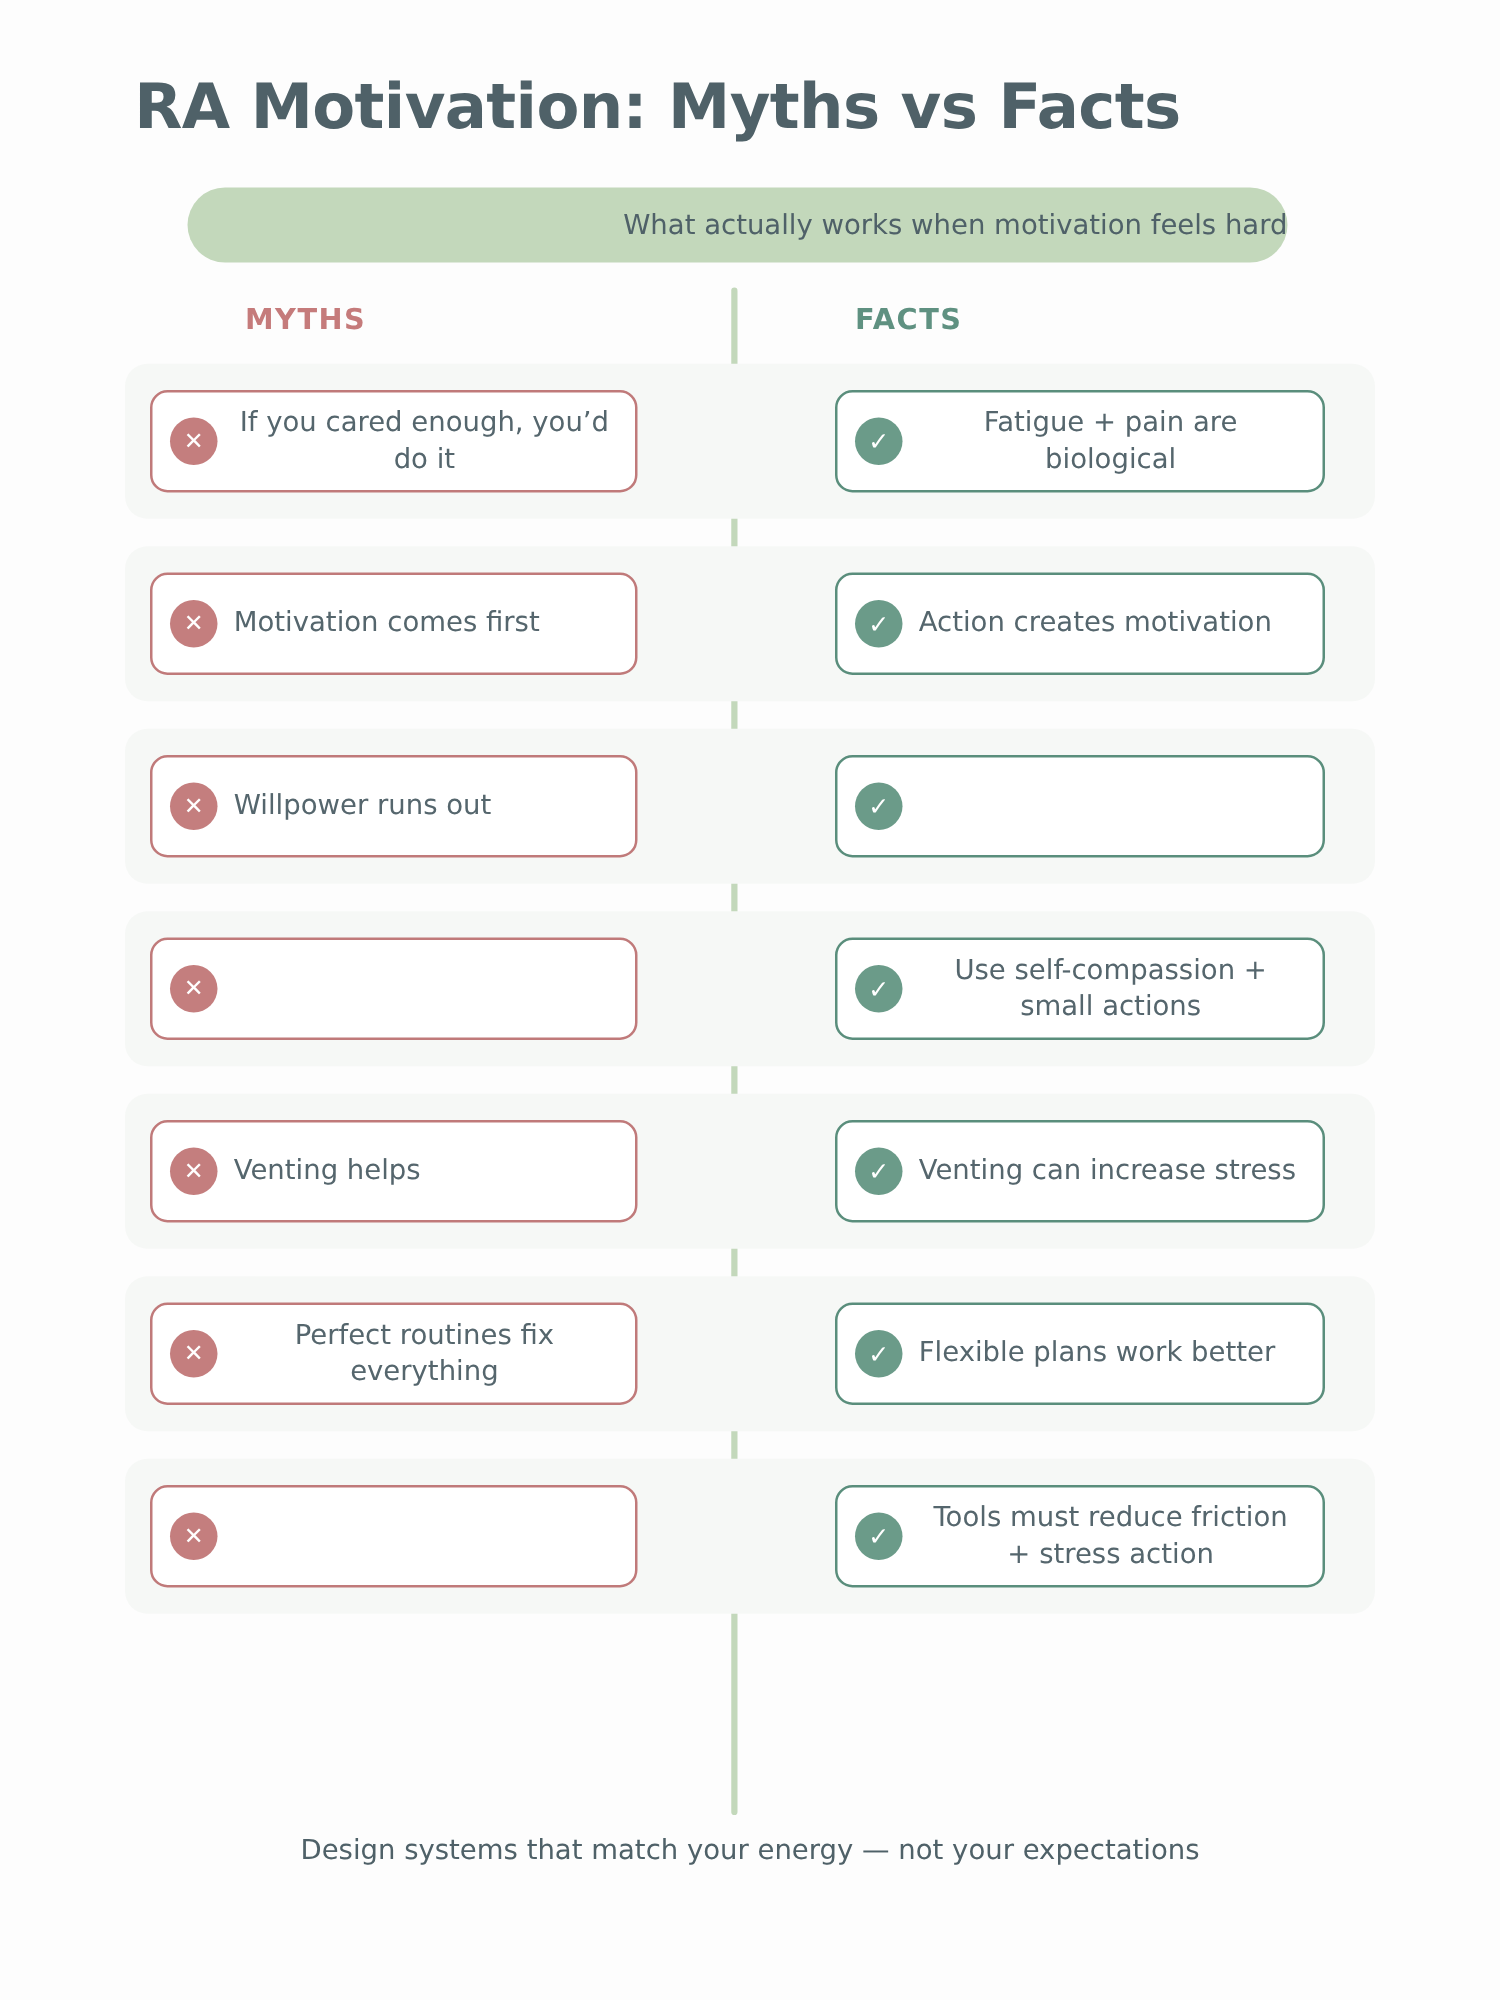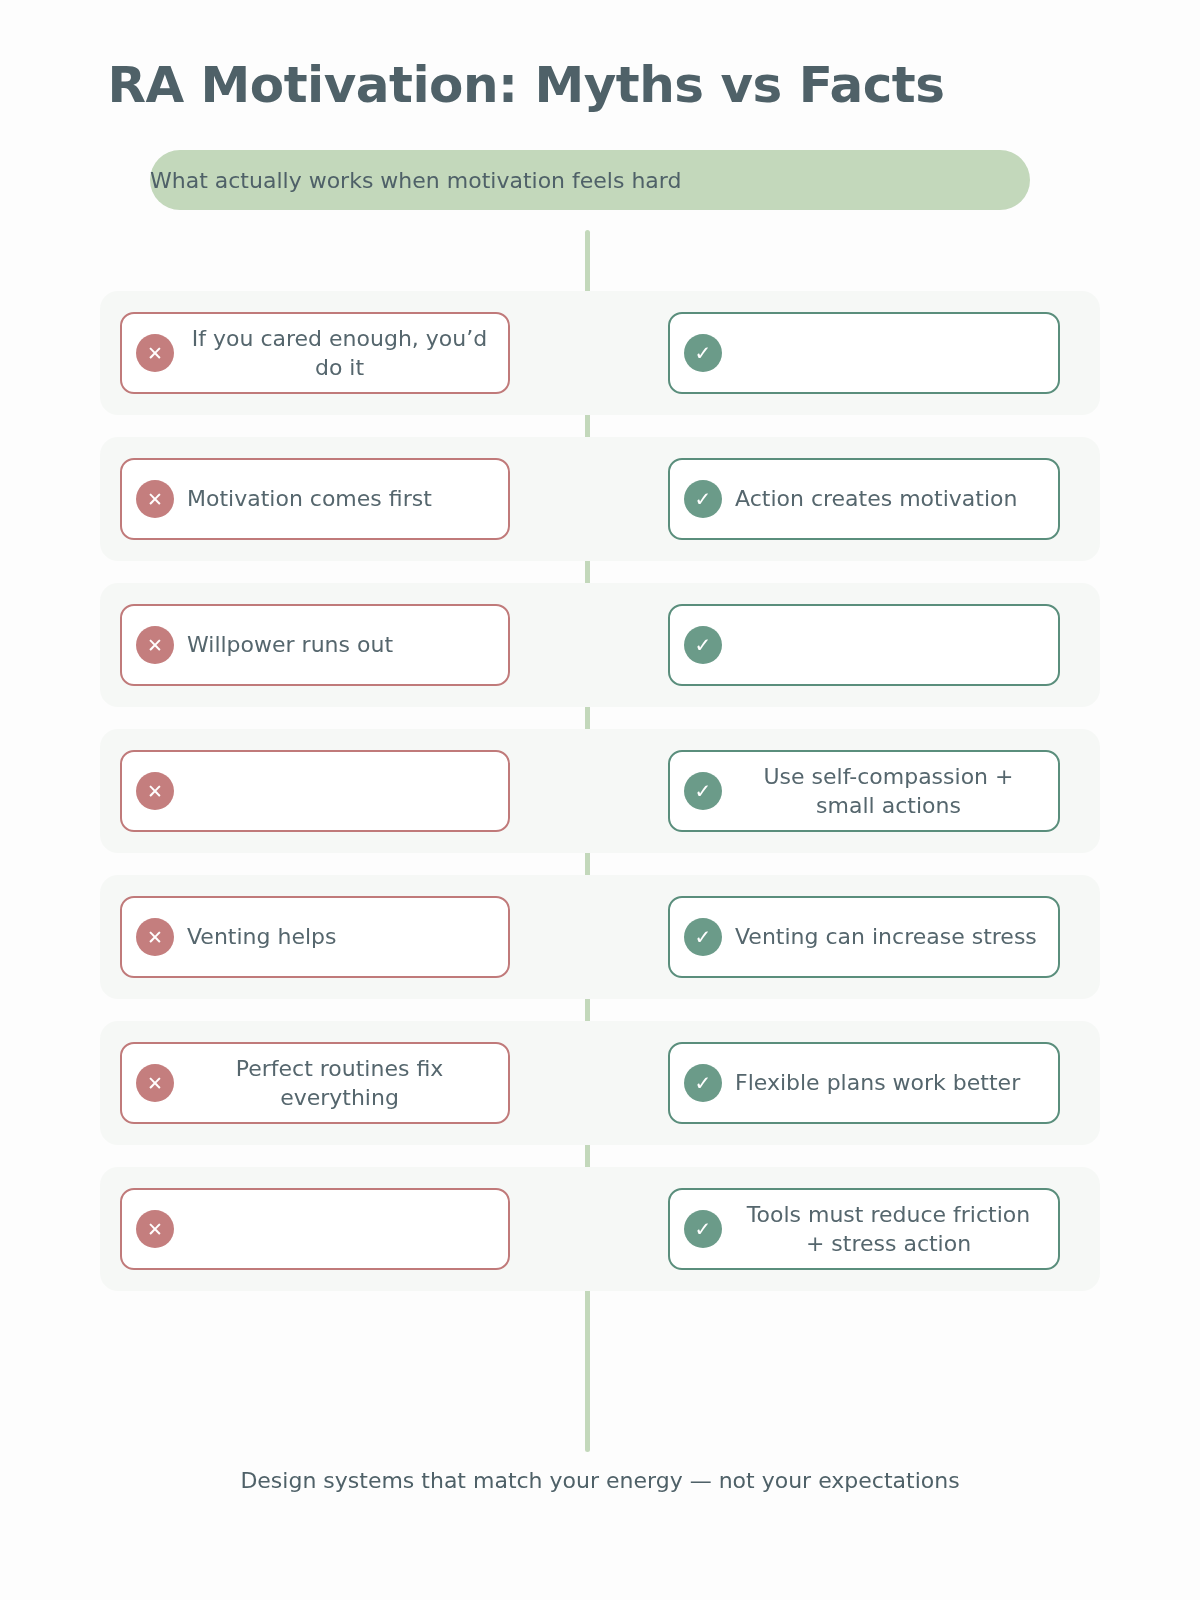--- a/index.html
+++ b/index.html
@@ -37,21 +37,21 @@
   .subtitle-pill {
     position: absolute;
     top: 150px;
     left: 150px;
     width: 880px;
     height: 60px;
     background: #c3d8bb;
     border-radius: 30px;
     display: flex;
     align-items: center;
-    justify-content: flex-start;
+    justify-content: flex-end;
   }
   .subtitle-text {
     font-size: 22px;
     color: #4f6168;
     font-weight: 400;
   }
 
   
   .col-headers {
     position: absolute;
@@ -168,31 +168,36 @@
 <body>
 
 <div class="page">
 
   <div class="title">RA Motivation: Myths vs Facts</div>
 
   <div class="subtitle-pill">
     <span class="subtitle-text">What actually works when motivation feels hard</span>
   </div>
 
+  <div class="col-headers">
+    <div class="col-head myths">MYTHS</div>
+    <div class="col-head facts">FACTS</div>
+  </div>
 
   <div class="divider"></div>
 
   <div class="rows">
       <div class="row-band">
         <div class="card myth">
           <span class="badge x">✕</span>
           <span class="card-text">If you cared enough, you’d do it</span>
         </div>
         <div class="card fact">
           <span class="badge check">✓</span>
+          <span class="card-text">Fatigue + pain are biological</span>
         </div>
       </div>
       <div class="row-band">
         <div class="card myth">
           <span class="badge x">✕</span>
           <span class="card-text">Motivation comes first</span>
         </div>
         <div class="card fact">
           <span class="badge check">✓</span>
           <span class="card-text">Action creates motivation</span>

